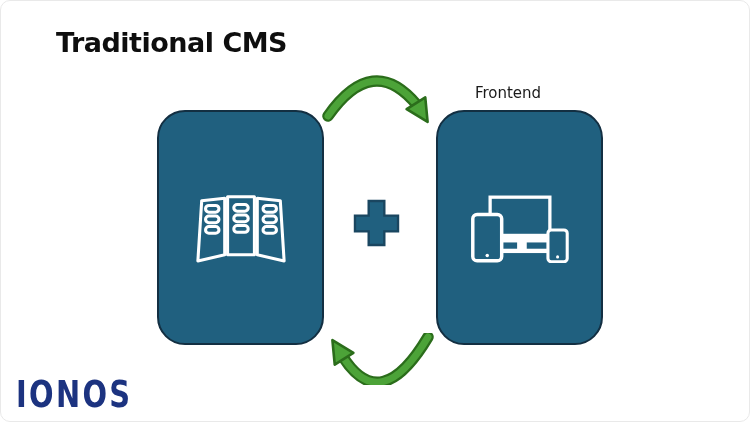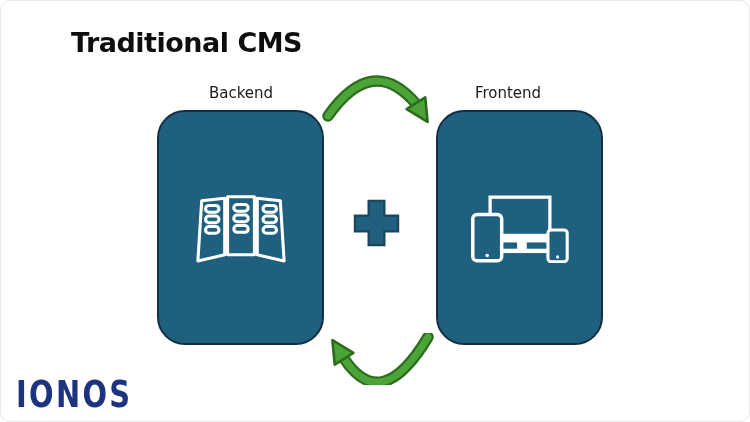--- a/index.html
+++ b/index.html
@@ -22,21 +22,21 @@
     position: relative;
     width: 750px;
     height: 422px;
     background: var(--canvas-bg);
     border: 1px solid #e9e9e9;
     border-radius: 10px;
     overflow: hidden;
   }
   .title {
     position: absolute;
-    left: 70px;
+    left: 55px;
     top: 26px;
     font-size: 27px;
     font-weight: 800;
     letter-spacing: -0.5px;
     color: var(--title-color);
   }
   .panel-label {
     position: absolute;
     top: 83px;
     font-size: 15px;
@@ -76,21 +76,20 @@
   }
   svg { display: block; }
 </style>
 </head>
 <body>
 
 <div class="canvas">
 
   <div class="title">Traditional CMS</div>
 
-  <div class="panel-label backend">Backend</div>
   <div class="panel-label frontend">Frontend</div>
 
   <div class="panel backend">
     <span>
       <svg width="92" height="77" viewBox="0 0 96 80" fill="none" stroke="var(--icon-white)" stroke-width="3.2" stroke-linejoin="round" stroke-linecap="round">
 
         <path d="M 31 9.5 L 7 12 L 3 75 L 31 68.5 Z"></path>
         <rect x="11" y="17" width="14" height="7" rx="3.5"></rect>
         <rect x="11" y="28" width="14" height="7" rx="3.5"></rect>
         <rect x="11" y="39" width="14" height="7" rx="3.5"></rect>

